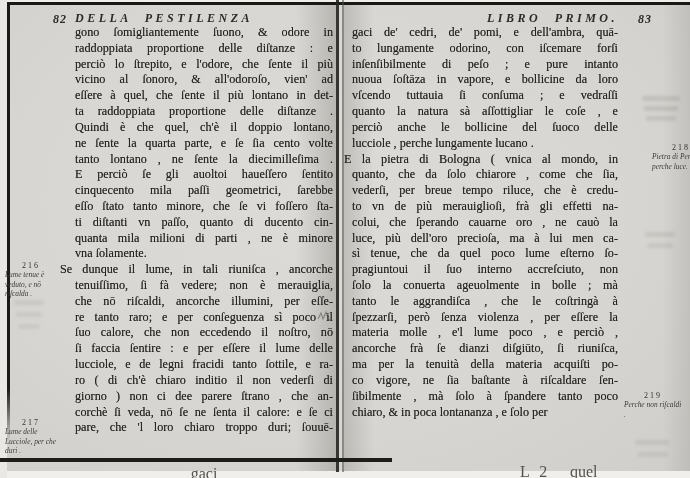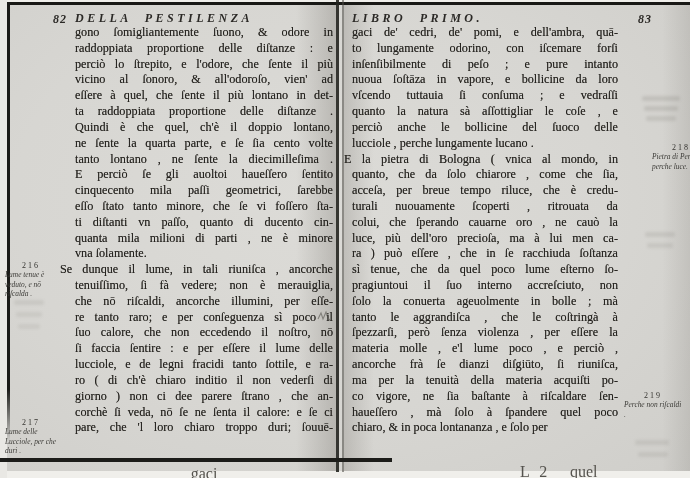--- a/index.html
+++ b/index.html
@@ -21,21 +21,21 @@
   .shade-rgutter{position:absolute;left:344px;top:0;width:30px;height:478px;z-index:1;
                  background:linear-gradient(to right,rgba(70,65,58,.18),rgba(70,65,58,0));}
   .shade-redge{position:absolute;left:662px;top:0;width:28px;height:478px;z-index:1;
                background:linear-gradient(to right,rgba(70,65,58,0),rgba(70,65,58,.12));}
   
   .head{position:absolute;top:11px;display:flex;z-index:3;font-style:italic;font-weight:bold;
         font-size:12px;letter-spacing:3.5px;word-spacing:7px;color:#2b2926;}
   .head-left{left:75px;width:258px;}
   .head-left .pn{position:absolute;left:-22px;top:1px;letter-spacing:1px;}
   .head-left .rtitle{flex:1;text-align:left;}
-  .head-right{left:352px;width:266px;justify-content:flex-start;}
+  .head-right{left:352px;width:266px;justify-content:flex-end;}
   .head-right .pn{position:absolute;left:286px;top:1px;letter-spacing:1px;}
   
   .col{position:absolute;top:25px;z-index:3;}
   .col-left{left:75px;width:258px;}
   .col-right{left:352px;width:266px;}
   .tl{font-size:12.2px;line-height:15.82px;color:#25231f;white-space:nowrap;
       text-align:justify;text-align-last:justify;text-shadow:0 0 .6px rgba(30,28,24,.55);}
   .tl.endpara{text-align-last:left;}
   .tl.outdent{margin-left:-15px;}
   .tl.outdent-sm{margin-left:-8px;}
@@ -131,35 +131,34 @@
         <div class="tl">gaci de' cedri, de' pomi, e dell'ambra, quā-</div>
         <div class="tl">to lungamente odorino, con iſcemare forſi</div>
         <div class="tl">inſenſibilmente di peſo ; e pure intanto</div>
         <div class="tl">nuoua ſoſtāza in vapore, e bollicine da loro</div>
         <div class="tl">vſcendo tuttauia ſi conſuma ; e vedraſſi</div>
         <div class="tl">quanto la natura sà aſſottigliar le coſe , e</div>
         <div class="tl">perciò anche le bollicine del ſuoco delle</div>
         <div class="tl endpara">lucciole , perche lungamente lucano .</div>
         <div class="tl outdent-sm">E la pietra di Bologna ( vnica al mondo, in</div>
         <div class="tl">quanto, che da ſolo chiarore , come che ſia,</div>
-        <div class="tl">acceſa, per breue tempo riluce, che è credu-</div>
-        <div class="tl">turali nuouamente ſcoperti , ritrouata da</div>
+        <div class="tl">vederſi, per breue tempo riluce, che è credu-</div>
+        <div class="tl">to vn de più merauiglioſi, frà gli effetti na-</div>
         <div class="tl">colui, che ſperando cauarne oro , ne cauò la</div>
         <div class="tl">luce, più dell'oro precioſa, ma à lui men ca-</div>
-        <div class="tl">ra ) può eſſere , che in ſe racchiuda ſoſtanza</div>
         <div class="tl">sì tenue, che da quel poco lume eſterno ſo-</div>
         <div class="tl">pragiuntoui il ſuo interno accreſciuto, non</div>
         <div class="tl">ſolo la conuerta ageuolmente in bolle ; mà</div>
         <div class="tl">tanto le aggrandiſca , che le coſtringà à</div>
         <div class="tl">ſpezzarſi, però ſenza violenza , per eſſere la</div>
         <div class="tl">materia molle , e'l lume poco , e perciò ,</div>
         <div class="tl">ancorche frà ſe dianzi diſgiūto, ſi riuniſca,</div>
         <div class="tl">ma per la tenuità della materia acquiſti po-</div>
         <div class="tl">co vigore, ne ſia baſtante à riſcaldare ſen-</div>
-        <div class="tl">haueſſero , mà ſolo à ſpandere quel poco</div>
+        <div class="tl">ſibilmente , mà ſolo à ſpandere tanto poco</div>
         <div class="tl endpara">chiaro, &amp; in poca lontananza , e ſolo per</div>
       </div>
 
     <div class="mnote mn218">
       <div class="mnum">218</div>
       <div class="mtext">Pietra di Perche, perche luce.</div>
     </div>
     <div class="mnote mn219">
       <div class="mnum">219</div>
       <div class="mtext">Perche non riſcaldi .</div>

